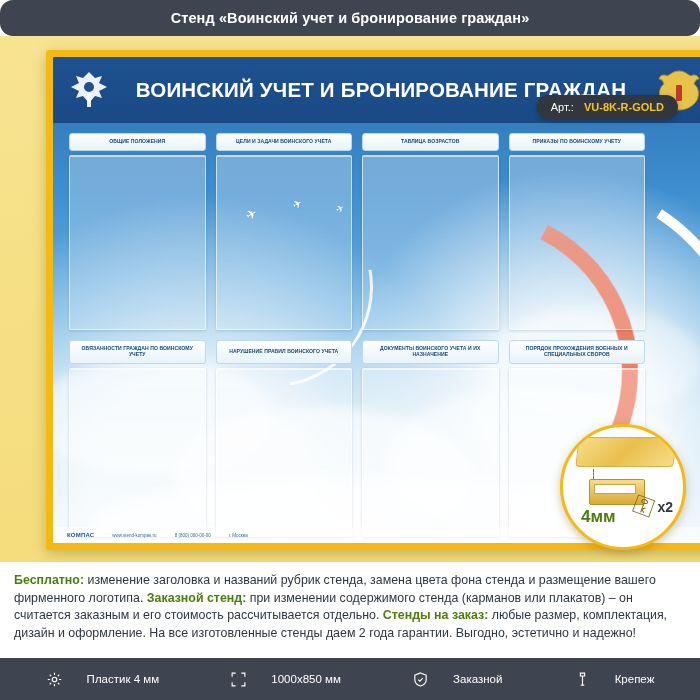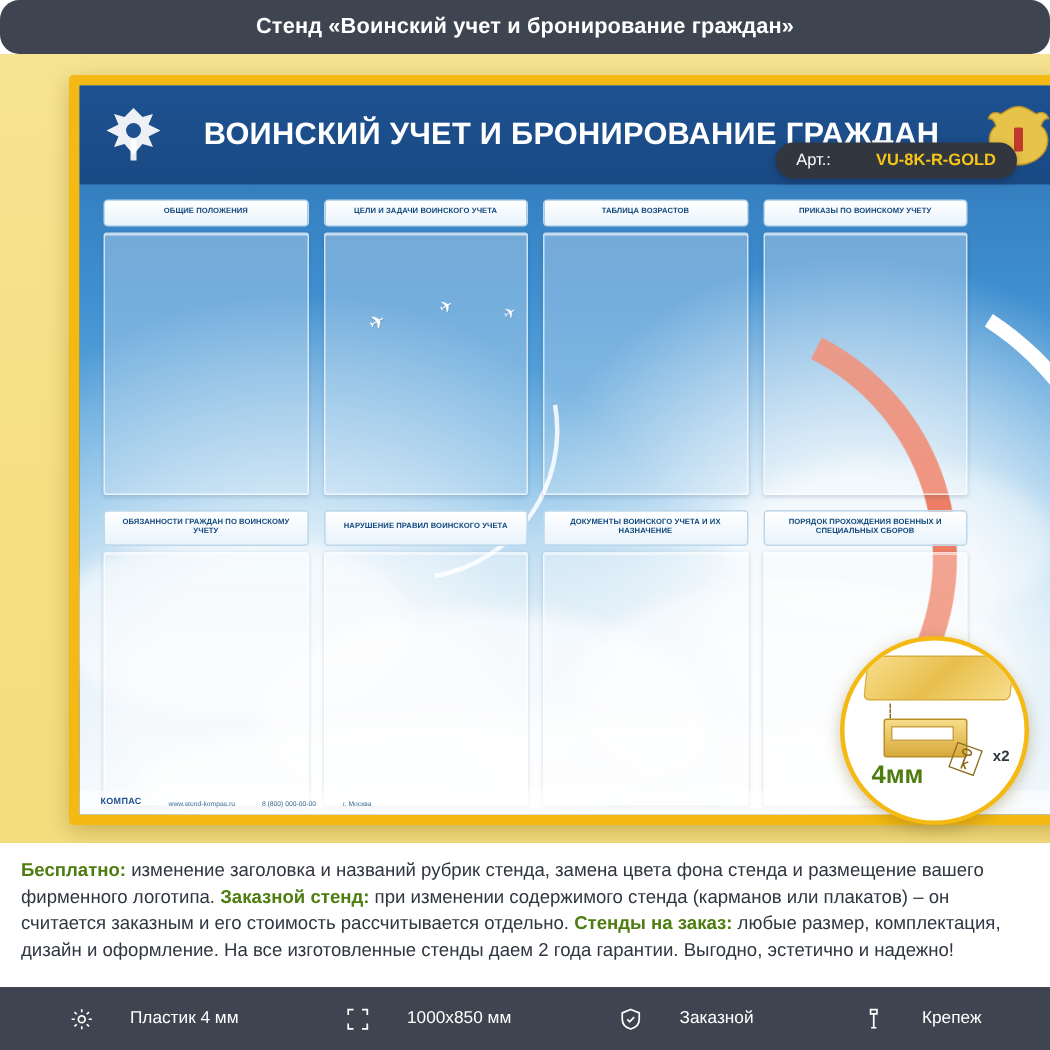--- a/index.html
+++ b/index.html
@@ -139,21 +139,21 @@
   .sf-item { display:flex; align-items:center; gap:3px; }
   .sf-logo { font-size:6px; font-weight:bold; color:#1d5190; letter-spacing:.2px; }
 
   
   .art-badge {
     position:absolute; right:22px; top:59px;
     background:#31363f; color:#fff; border-radius:14px;
     padding:6px 14px; font-size:11px; display:flex; align-items:center; gap:10px;
     box-shadow:0 2px 6px rgba(0,0,0,.25);
   }
-  .art-badge .code { color:#f5c518; font-weight:bold;margin-left:20px; }
+  .art-badge .code { color:#f5c518; font-weight:bold; }
 
   
   .baguette {
     position:absolute; right:14px; bottom:12px; width:126px; height:126px;
     border-radius:50%; background:#ffffff;
     border:3px solid #f4b912;
     box-shadow:0 3px 10px rgba(120,95,20,.35);
     overflow:hidden;
   }
   .bg-gold-top {
@@ -175,21 +175,21 @@
     position:absolute; left:30px; top:42px; width:1px; height:10px; border-left:1px dashed #8a6a18;
   }
   .bg-mm {
     position:absolute; left:18px; top:80px; font-size:17px; font-weight:bold; color:#4d7c0f;
   }
   .bg-screw {
     position:absolute; right:18px; top:66px; width:34px; height:44px;
     color:#8a6a18; font-size:26px; transform:rotate(20deg);
   }
   .bg-x2 {
-    position:absolute; right:10px; top:72px; font-size:10px; font-weight:bold; color:#2f3640;
+    position:absolute; right:10px; top:72px; font-size:14px; font-weight:bold; color:#2f3640;
   }
 
   
   .desc {
     position:absolute; left:0; top:566px; width:700px; height:92px;
     padding:6px 14px 0 14px;
     font-size:12.4px; line-height:1.42; color:#2f3640; text-align:left;
   }
   .desc b { color:#4d7c0f; }
 

